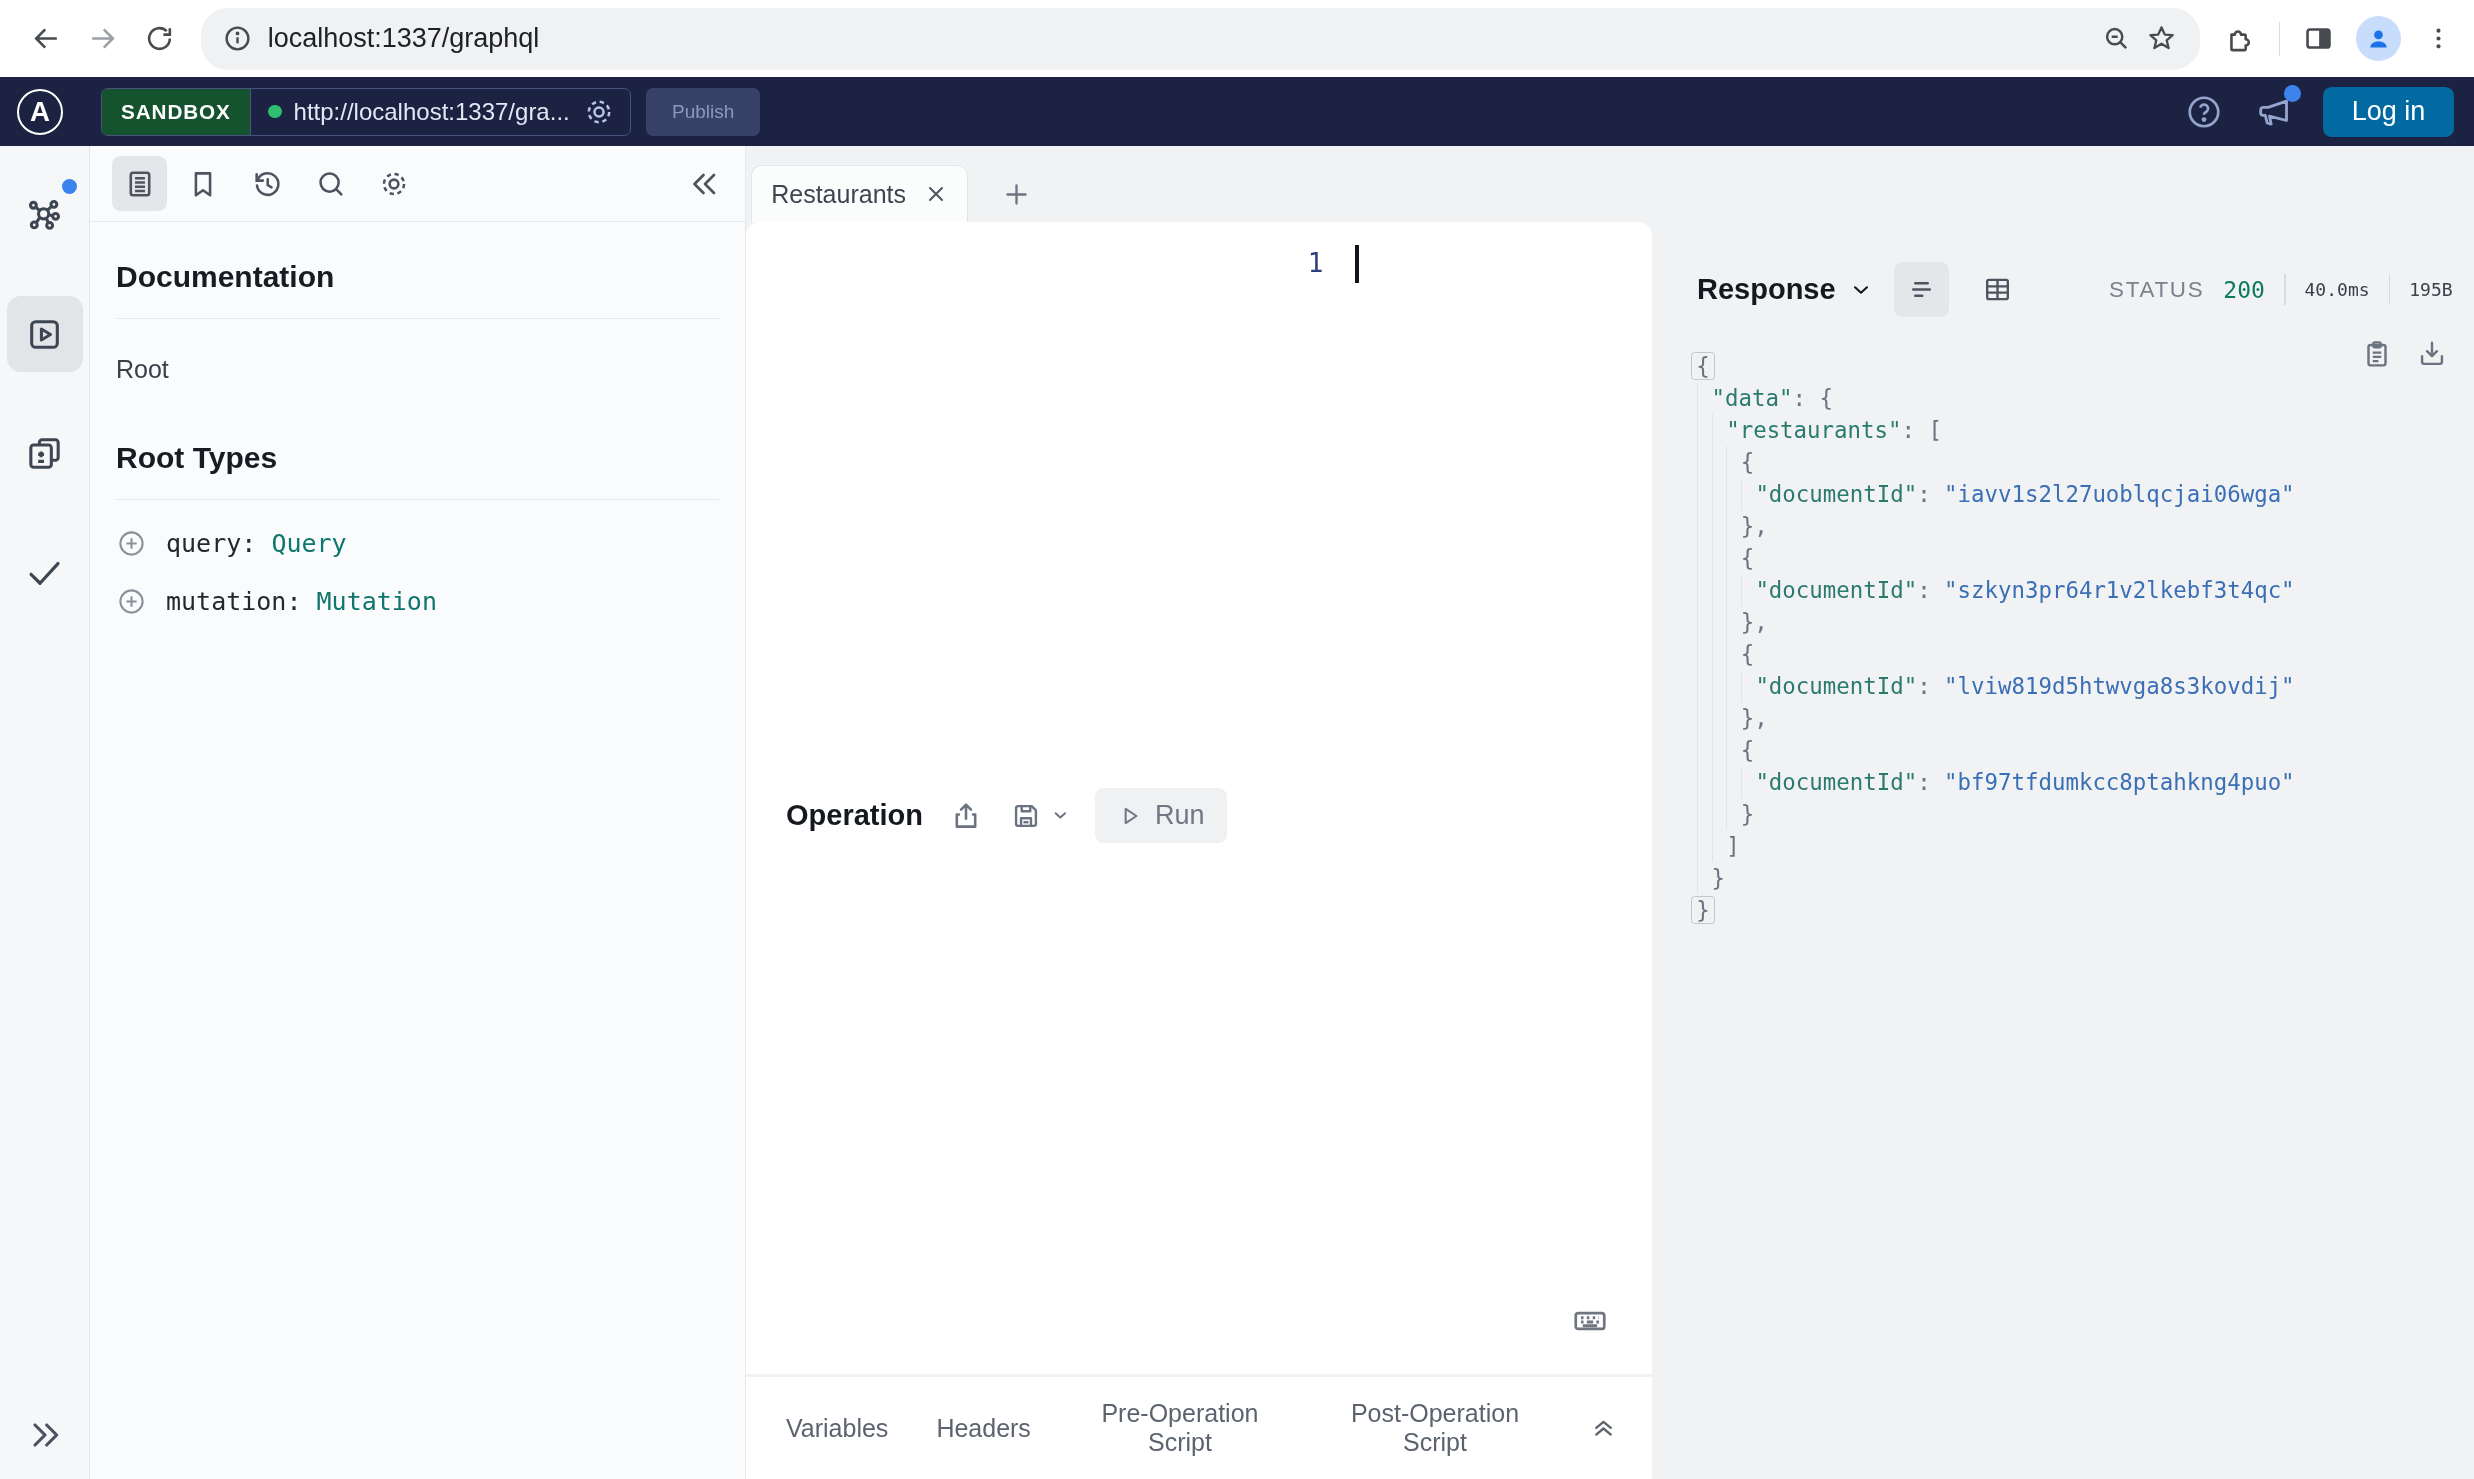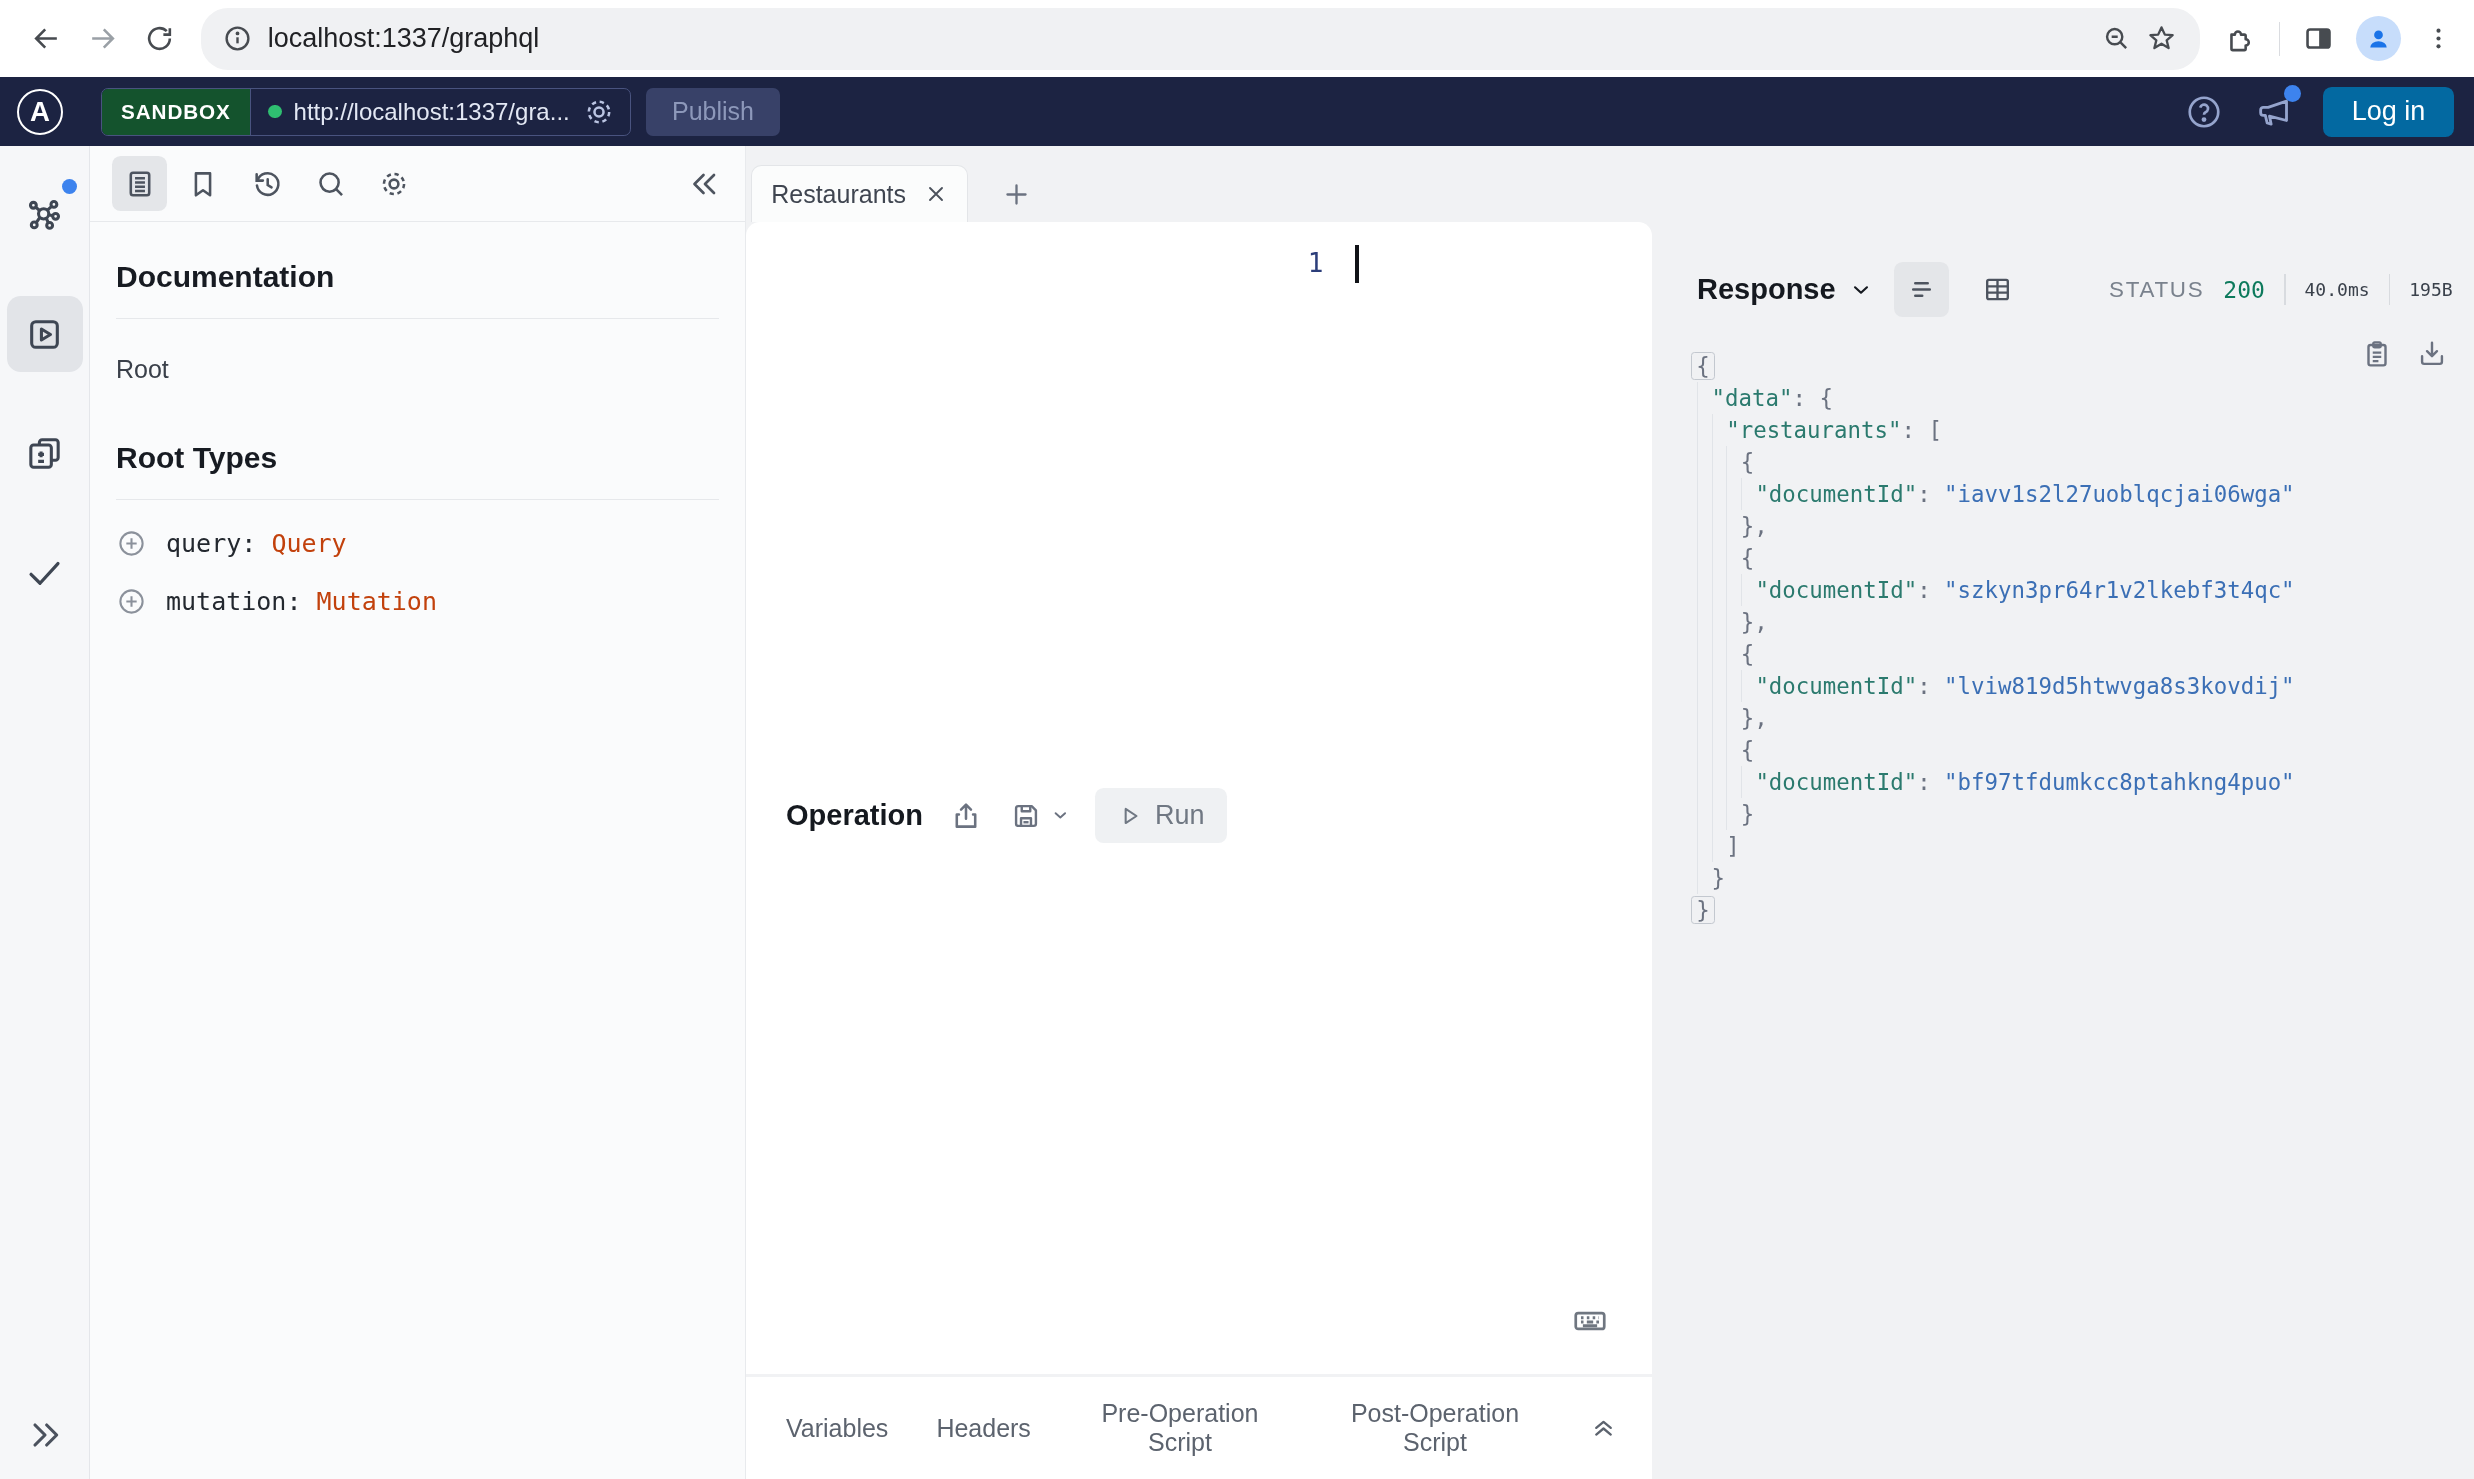--- a/index.html
+++ b/index.html
@@ -32,21 +32,21 @@
                     border:1.7px solid #49537f; border-radius:6.9px; overflow:hidden; }
   .env-chip { background:#14532d; color:#ffffff; font-size:20.7px; font-weight:bold;
               letter-spacing:0.9px; display:flex; align-items:center; padding:0 19px;
               border-right:1.7px solid #49537f; }
   .endpoint-input { display:flex; align-items:center; gap:12px; padding:0 13.8px 0 17px;
                     min-width:327px; }
   .green-dot { width:13.8px; height:13.8px; border-radius:50%; background:#2fbf71; }
   .endpoint-url { color:#e3e8f4; font-size:24px; }
   .endpoint-gear { color:#bac4e2; }
   .publish-btn { margin-left:15.5px; height:48px; padding:6px 26px; background:#384168;
-                 color:#8d98ba; border:none; border-radius:6.9px; font-size:25px;
+                 color:#8d98ba; border:none; border-radius:6.9px; font-size:19px;
                  font-family:inherit; }
   .header-spacer { flex:1; }
   .header-icon { color:#95a4cd; margin-left:31px; position:relative; }
   .notif-dot { position:absolute; top:-6.9px; right:-6.9px; width:17px; height:17px;
                border-radius:50%; background:#3d83ee; }
   .login-btn { margin-left:29px; height:50px; padding:0 29px; background:#0369a1;
                color:#ffffff; border:none; border-radius:8.6px; font-size:27px;
                font-weight:normal; font-family:inherit; }
 
   
@@ -73,21 +73,21 @@
   .doc-collapse { margin-left:auto; color:#4d545f; }
   .doc-content { padding:38px 26px 0 26px; }
   .doc-title { font-size:30px; font-weight:bold; color:#171b22; }
   .doc-hr { border:none; border-top:1.7px solid #e6e8eb; margin:24px 0 0 0; }
   .doc-root { font-size:25px; color:#3a404a; margin-top:36px; display:inline-block; }
   .doc-section { font-size:30px; font-weight:bold; color:#171b22; margin-top:57px; }
   .root-type-row { display:flex; align-items:center; gap:19px; margin-top:27.6px; }
   .circle-plus { color:#8b919b; }
   .rt-text { font-family:"DejaVu Sans Mono", monospace; font-size:25px; }
   .rt-field { color:#23282f; }
-  .rt-type { color:#c2410c; }
+  .rt-type { color:#0f766e; }
 
   
   .main { flex:1; display:flex; flex-direction:column; background:#f1f2f4; min-width:0; }
   .tabstrip { height:76px; display:flex; align-items:flex-end; padding-left:5.2px; }
   .tab { width:217px; height:57px; background:#fbfcfc; border:1.7px solid #e3e5e8;
          border-bottom:none; border-radius:10.3px 10.3px 0 0; display:flex; align-items:center;
          padding:0 19px; gap:8.6px; }
   .tab-label { font-size:25px; color:#3f4550; flex:1; }
   .tab-close { color:#4b515c; }
   .tab-add { color:#6b7280; margin-left:33px; margin-bottom:12px; }

